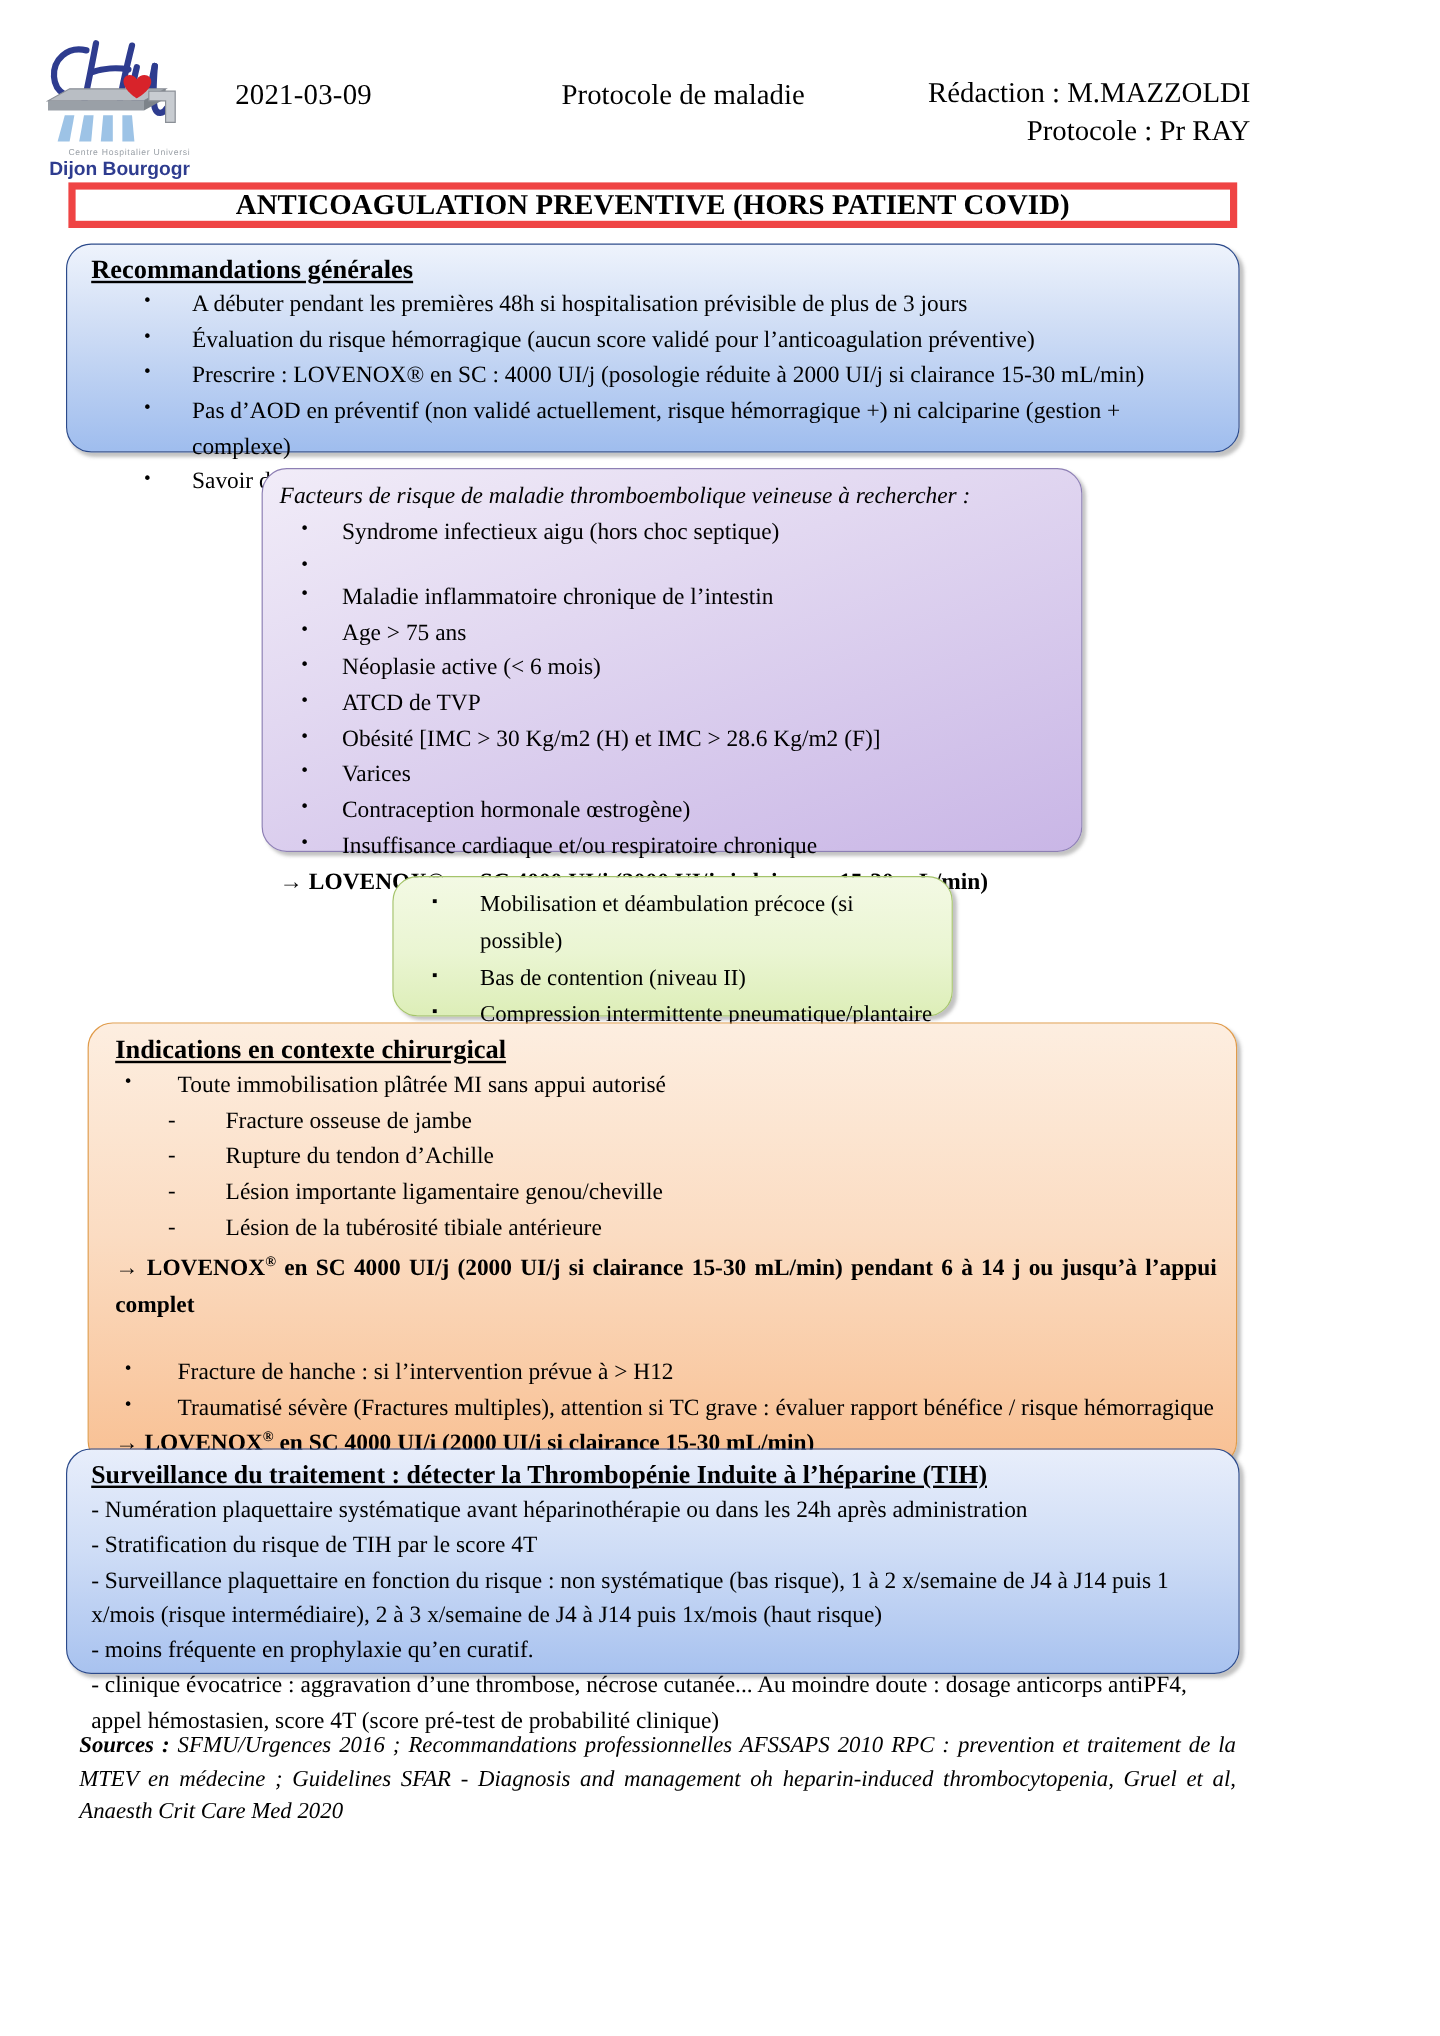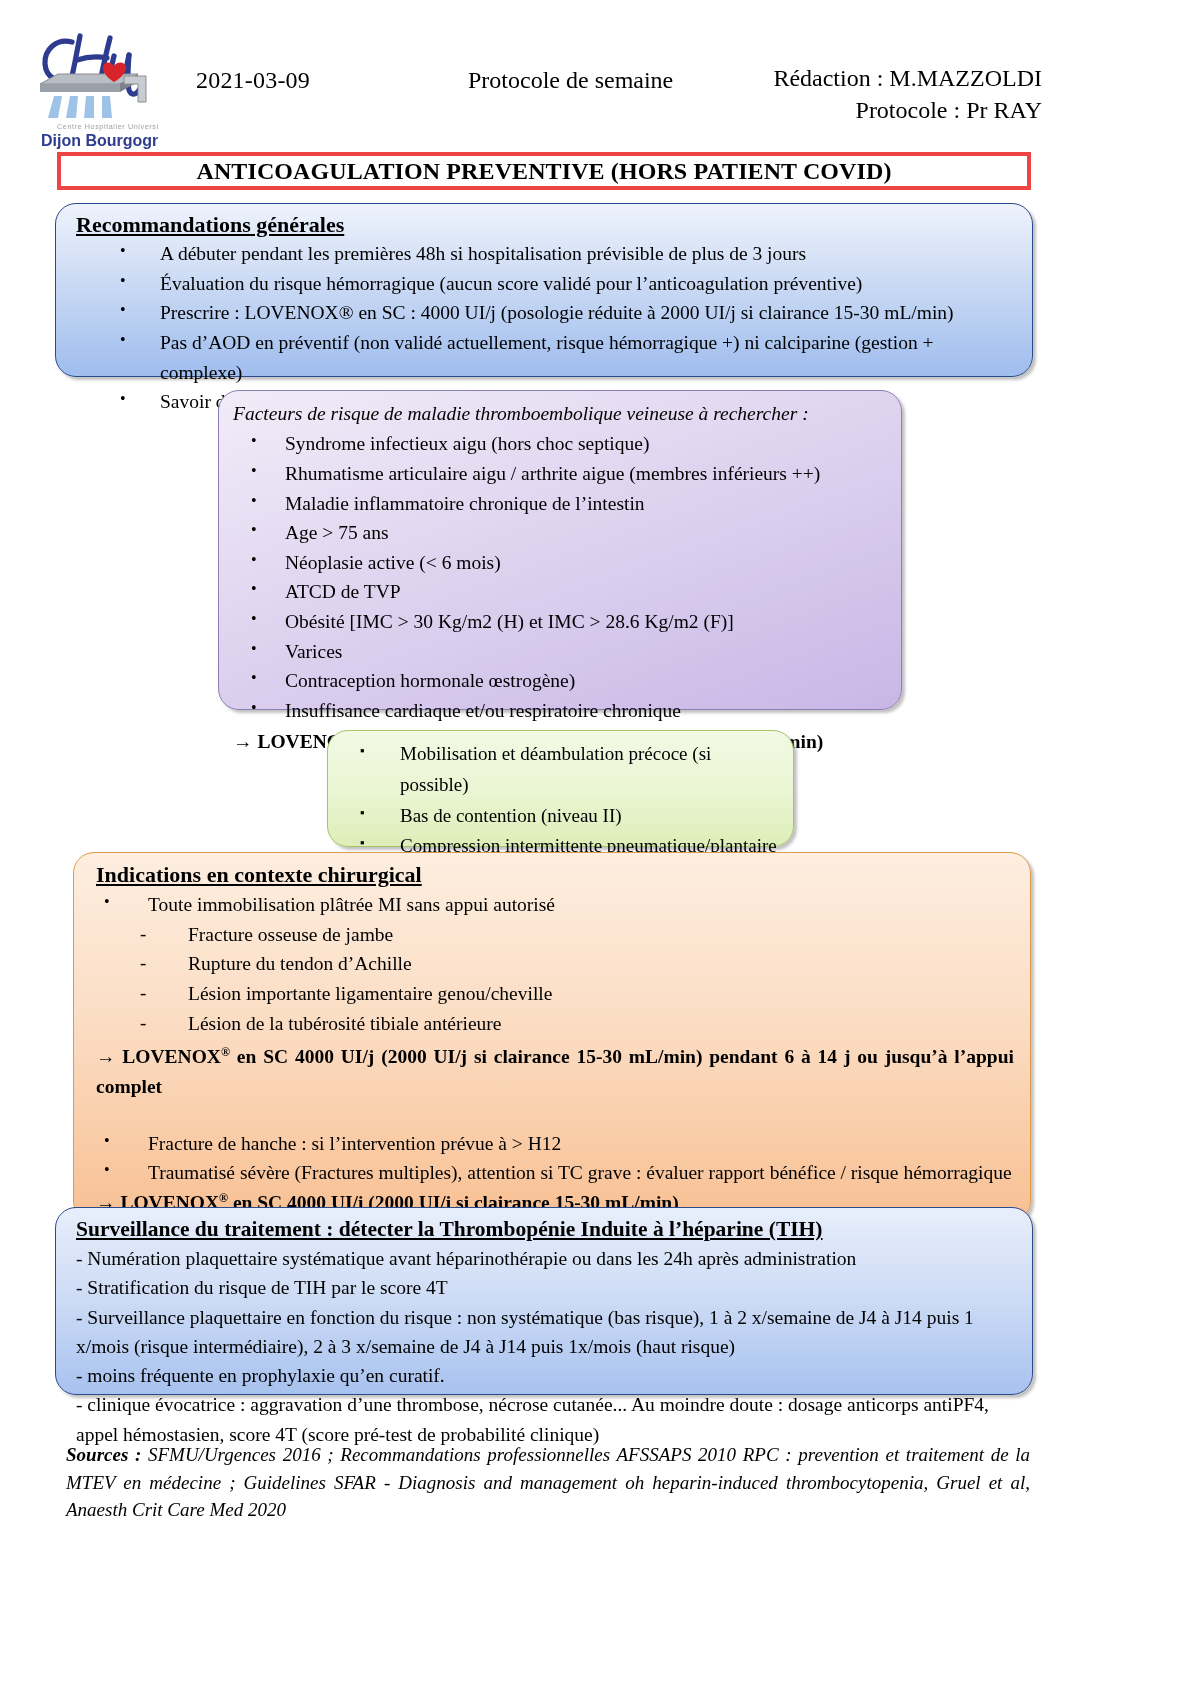--- a/index.html
+++ b/index.html
@@ -63,21 +63,21 @@
   }
   .hdr-right div { white-space: nowrap; }
 
   
   .title-bar {
     position: absolute;
     left: 57px;
     top: 152px;
     width: 974px;
     height: 38px;
-    border: 4px solid #ef4444;
+    border: 6px solid #ef4444;
     box-sizing: border-box;
     display: flex;
     align-items: center;
     justify-content: center;
     text-align: center;
   }
   .title-bar span {
     font-size: 24px;
     font-weight: bold;
     letter-spacing: .1px;
@@ -261,21 +261,21 @@
           <polygon points="42,70 50,70 48,92 38,92"></polygon>
           <polygon points="58,70 66,70 66,92 56,92"></polygon>
           <polygon points="74,70 82,70 84,92 74,92"></polygon>
         </g>
         <text x="29" y="103" font-family="Liberation Sans, sans-serif" font-size="7.2" fill="#9aa0a7" letter-spacing="0.6">Centre Hospitalier Universitaire</text>
         <text x="13" y="120" font-family="Liberation Sans, sans-serif" font-size="16" font-weight="bold" fill="#2e3c8f">Dijon Bourgogne</text>
       </svg>
     </div>
 
     <div class="hdr-date">2021-03-09</div>
-    <div class="hdr-proto">Protocole de semaine</div>
+    <div class="hdr-proto">Protocole de maladie</div>
 
     <div class="hdr-right">
       <div>Rédaction : M.MAZZOLDI</div>
       <div>Protocole : Pr RAY</div>
     </div>
   </div>
 
   <div class="title-bar">
     <span>ANTICOAGULATION PREVENTIVE (HORS PATIENT COVID)</span>
   </div>
@@ -307,21 +307,20 @@
 
   <div class="box box-shadow" id="box-facteurs">
     <div class="lead">Facteurs de risque de maladie thromboembolique veineuse  à rechercher :</div>
 
     <div class="bullet-row">
       <span class="bullet-mark">•</span>
       <span>Syndrome infectieux aigu (hors choc septique)</span>
     </div>
     <div class="bullet-row">
       <span class="bullet-mark">•</span>
-      <span>Rhumatisme articulaire aigu / arthrite aigue (membres inférieurs ++)</span>
     </div>
     <div class="bullet-row">
       <span class="bullet-mark">•</span>
       <span>Maladie inflammatoire chronique de l’intestin</span>
     </div>
     <div class="bullet-row">
       <span class="bullet-mark">•</span>
       <span>Age &gt; 75 ans</span>
     </div>
     <div class="bullet-row">

